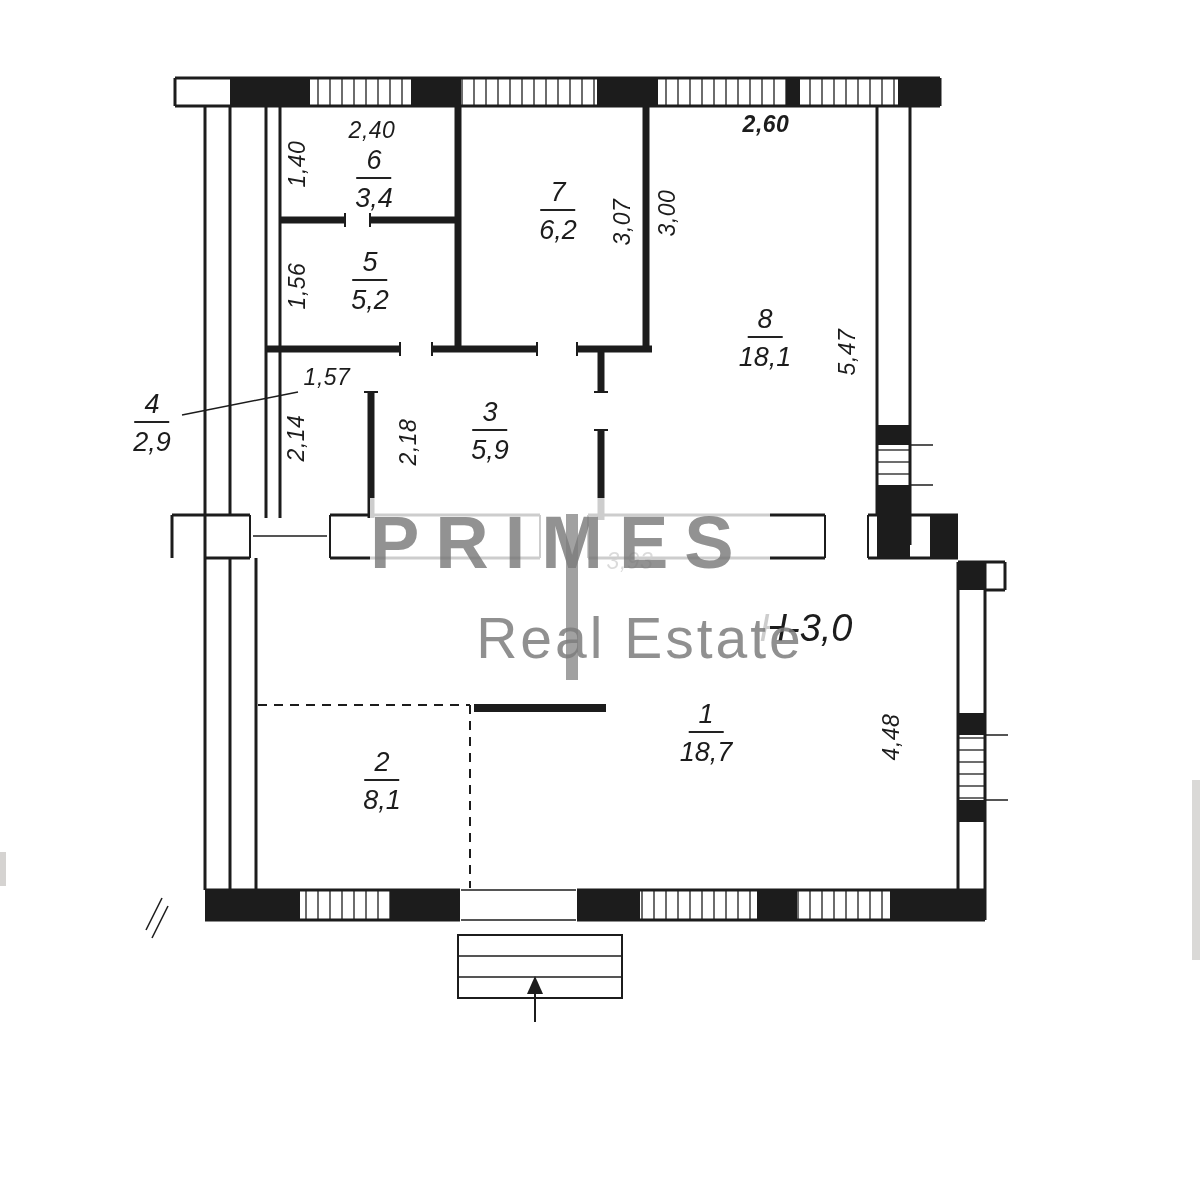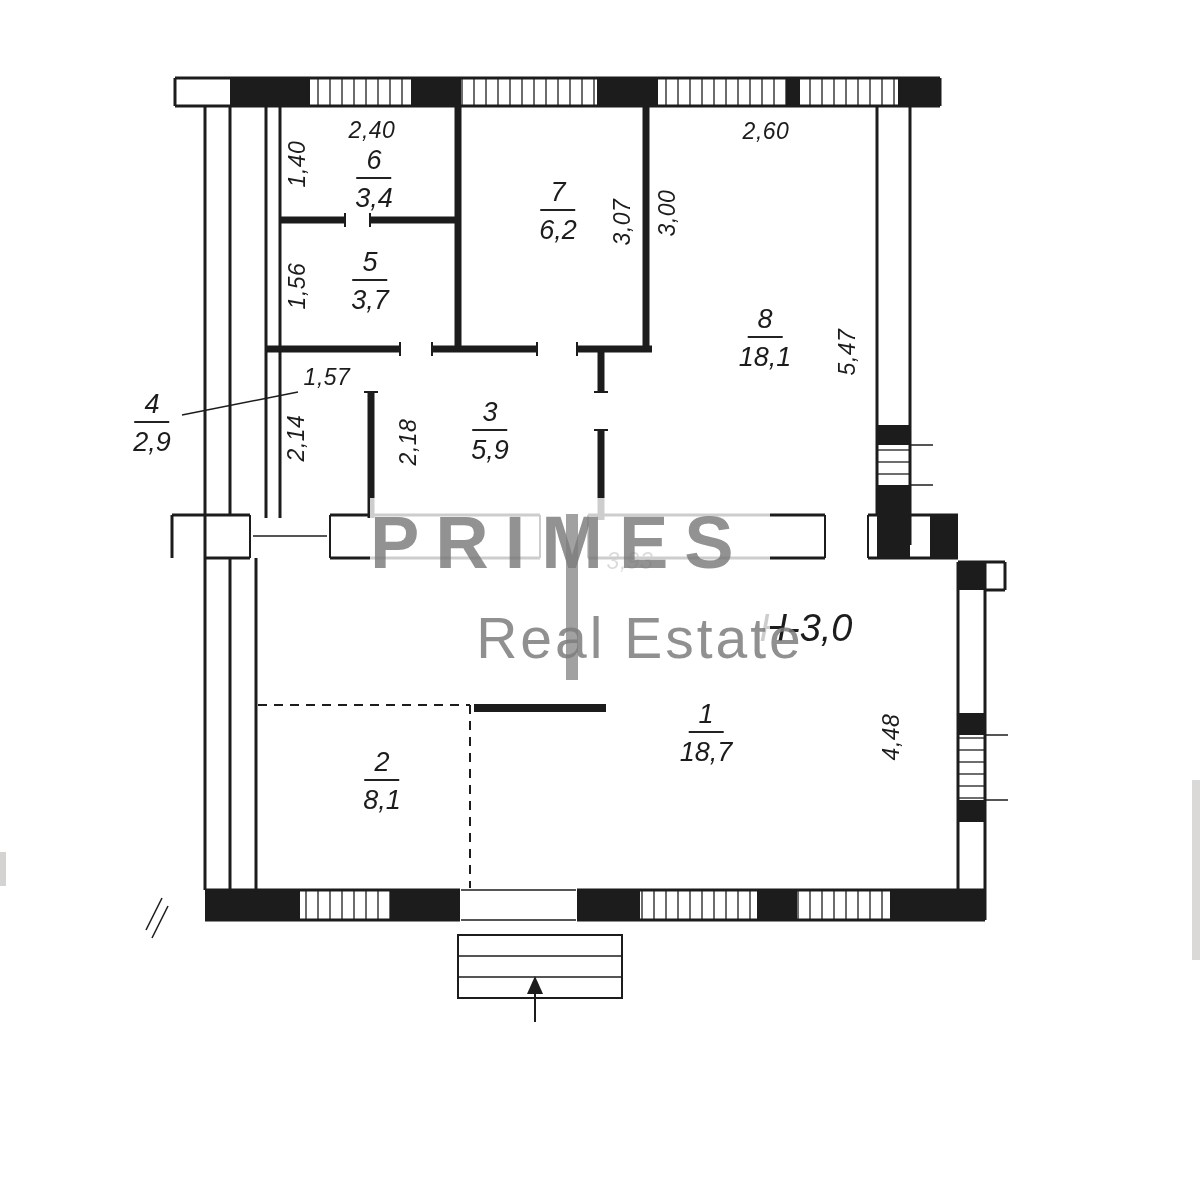--- a/index.html
+++ b/index.html
@@ -206,39 +206,39 @@
       <line x1="535" y1="1022" x2="535" y2="992" stroke-width="2"></line>
     </g>
     <polygon points="527,994 543,994 535,976" fill="#1c1c1c" stroke="none"></polygon>
   </svg>
 
   <div class="labels">
 
     <div class="dim" style="left:372px;top:130px;">2,40</div>
     <div class="dim v" style="left:297px;top:164px;">1,40</div>
     <div class="dim v" style="left:297px;top:286px;">1,56</div>
-    <div class="dim" style="left:766px;top:131px;">2,60</div>
+    <div class="dim" style="left:766px;top:124px;font-weight:bold;">2,60</div>
     <div class="dim v" style="left:622px;top:222px;">3,07</div>
     <div class="dim v" style="left:667px;top:213px;">3,00</div>
     <div class="dim v" style="left:847px;top:352px;">5,47</div>
     <div class="dim" style="left:327px;top:377px;">1,57</div>
     <div class="dim v" style="left:296px;top:438px;">2,14</div>
     <div class="dim v" style="left:408px;top:442px;">2,18</div>
     <div class="dim faded" style="left:630px;top:561px;">3,93</div>
     <div class="dim v" style="left:891px;top:737px;">4,48</div>
 
     <div class="hlabel" style="left:806px;top:628px;">Н-3,0</div>
 
     <div class="room" style="left:374px;top:146px;">
       <div class="num">6</div>
       <div class="area">3,4</div>
     </div>
     <div class="room" style="left:370px;top:248px;">
       <div class="num">5</div>
-      <div class="area">3,7</div>
+      <div class="area">5,2</div>
     </div>
     <div class="room" style="left:558px;top:178px;">
       <div class="num">7</div>
       <div class="area">6,2</div>
     </div>
     <div class="room" style="left:765px;top:305px;">
       <div class="num">8</div>
       <div class="area">18,1</div>
     </div>
     <div class="room" style="left:152px;top:390px;">

